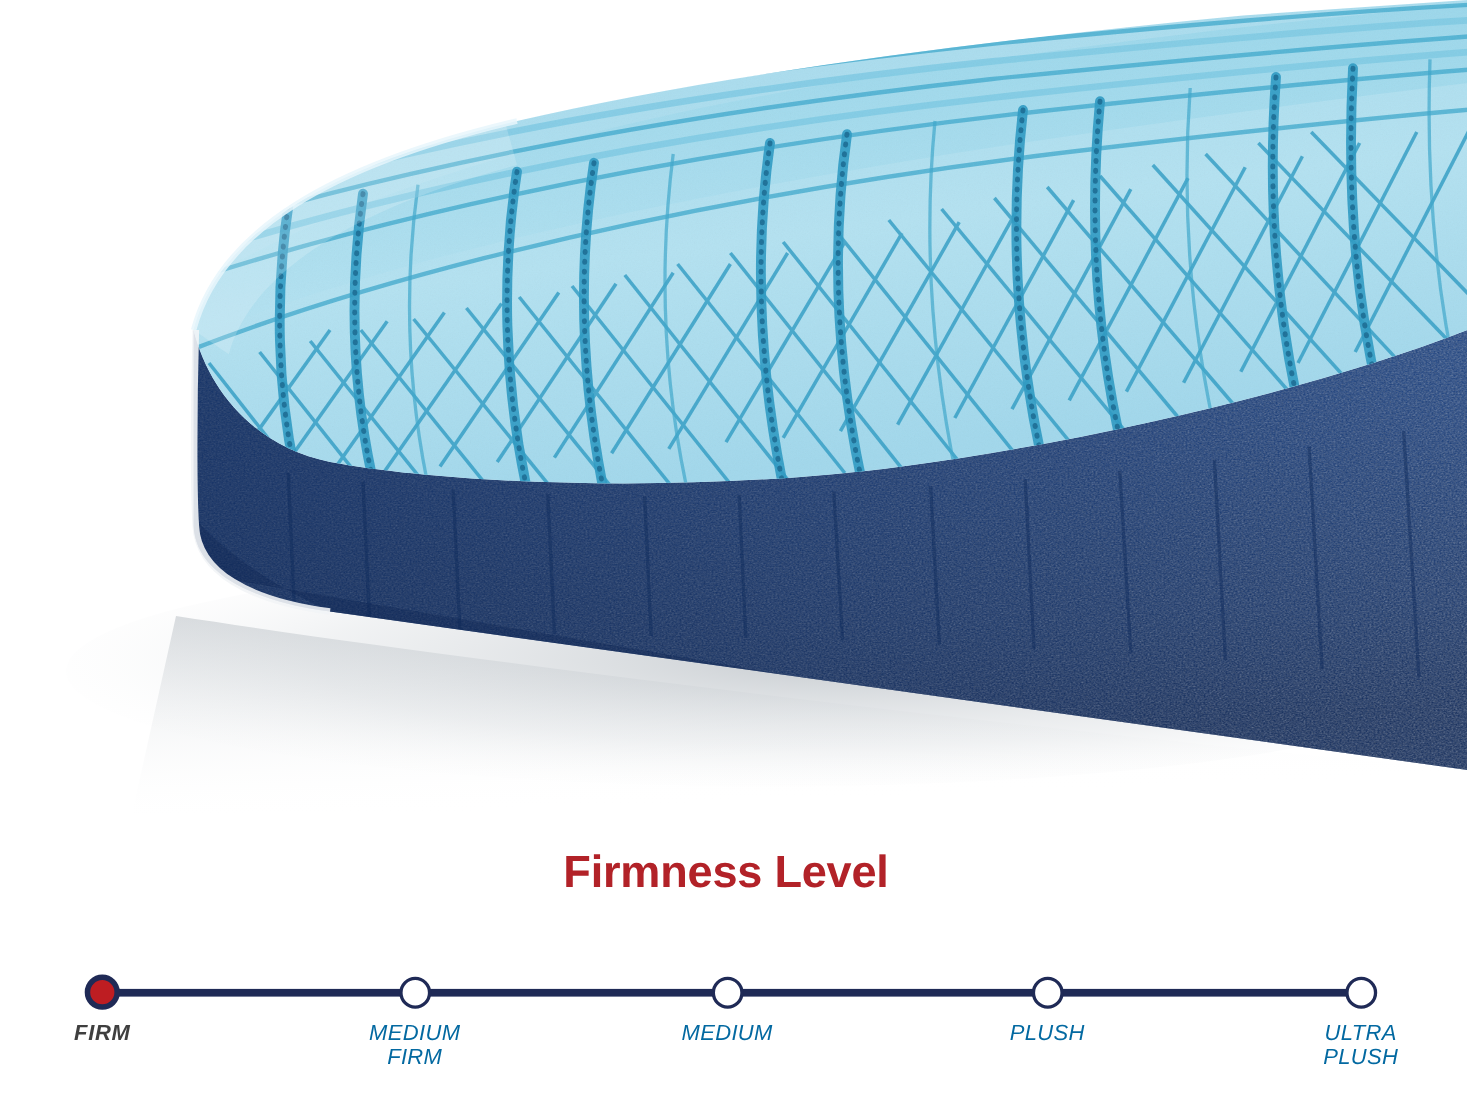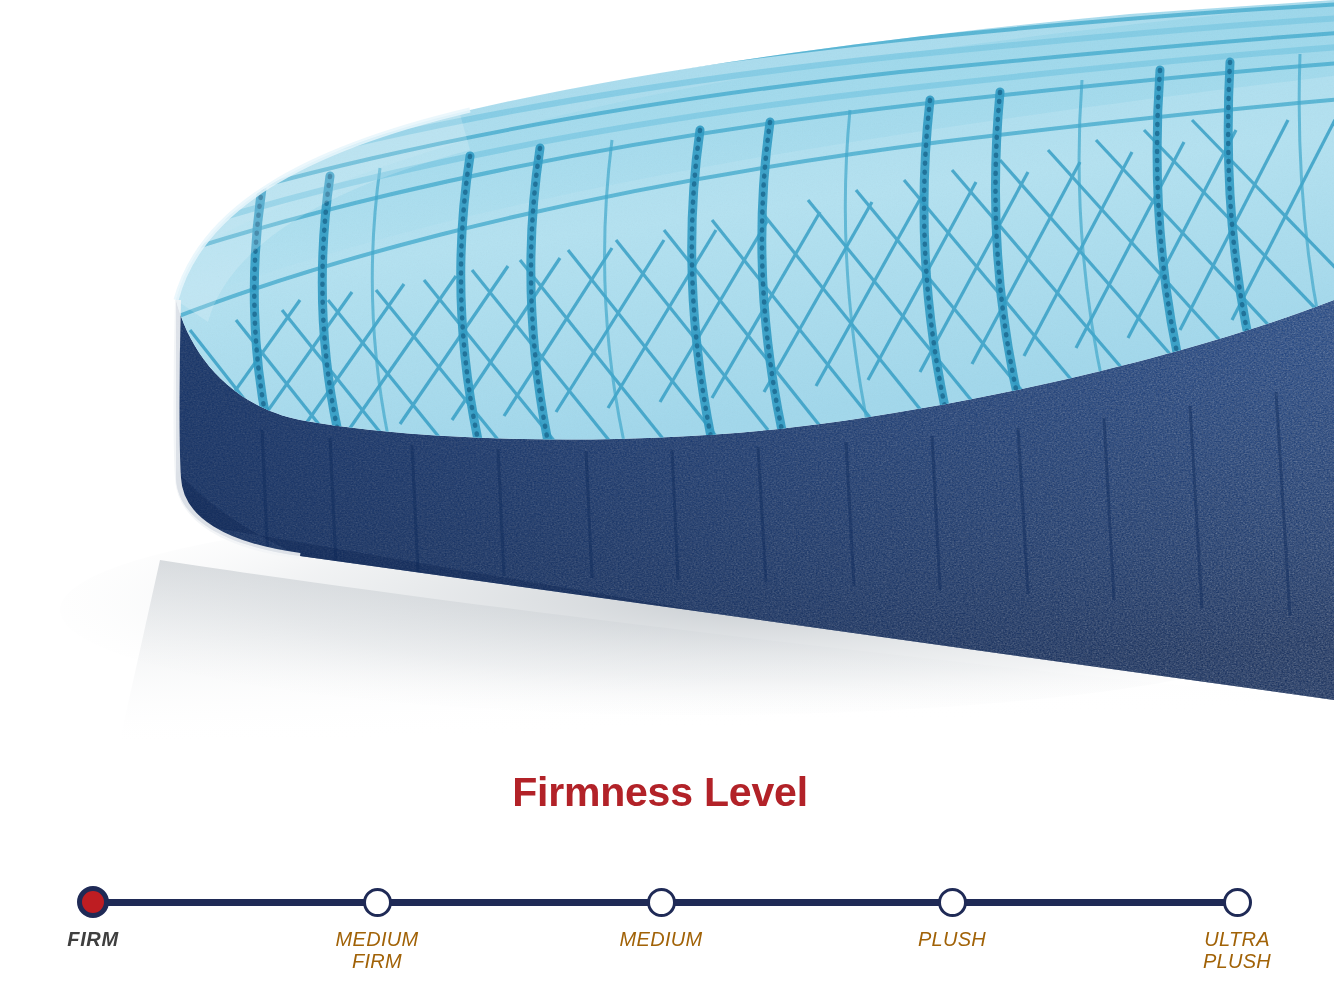--- a/index.html
+++ b/index.html
@@ -97,21 +97,21 @@
     border: 5px solid #1F2A56;
   }
   .stop-label {
     position: absolute;
     left: -100px;
     top: 48px;
     width: 200px;
     text-align: center;
     font-size: 20px;
     line-height: 22px;
-    color: #a16207;
+    color: #0369a1;
     letter-spacing: 0.3px;
   }
   .stop-label.active-label {
     font-weight: bold;
     color: #3F3F3F;
     letter-spacing: 0.6px;
   }
   .stop-label .lb-line { display: block; }
 </style>
 </head>

